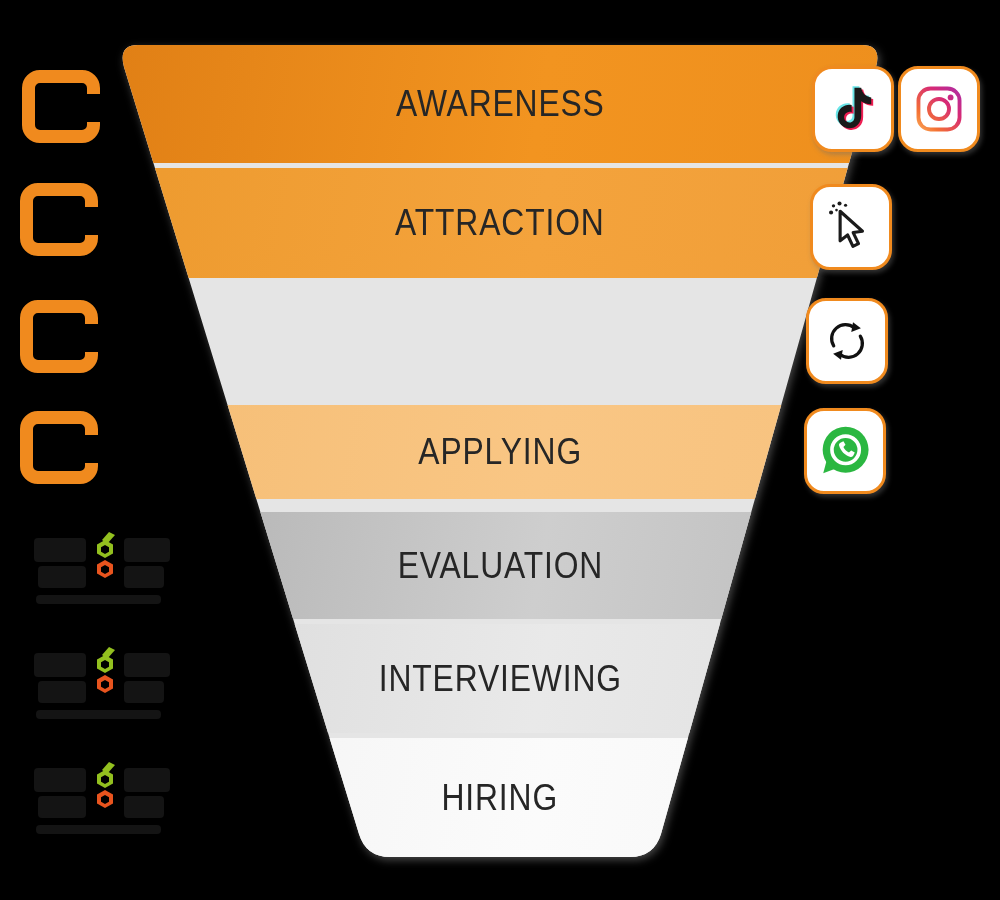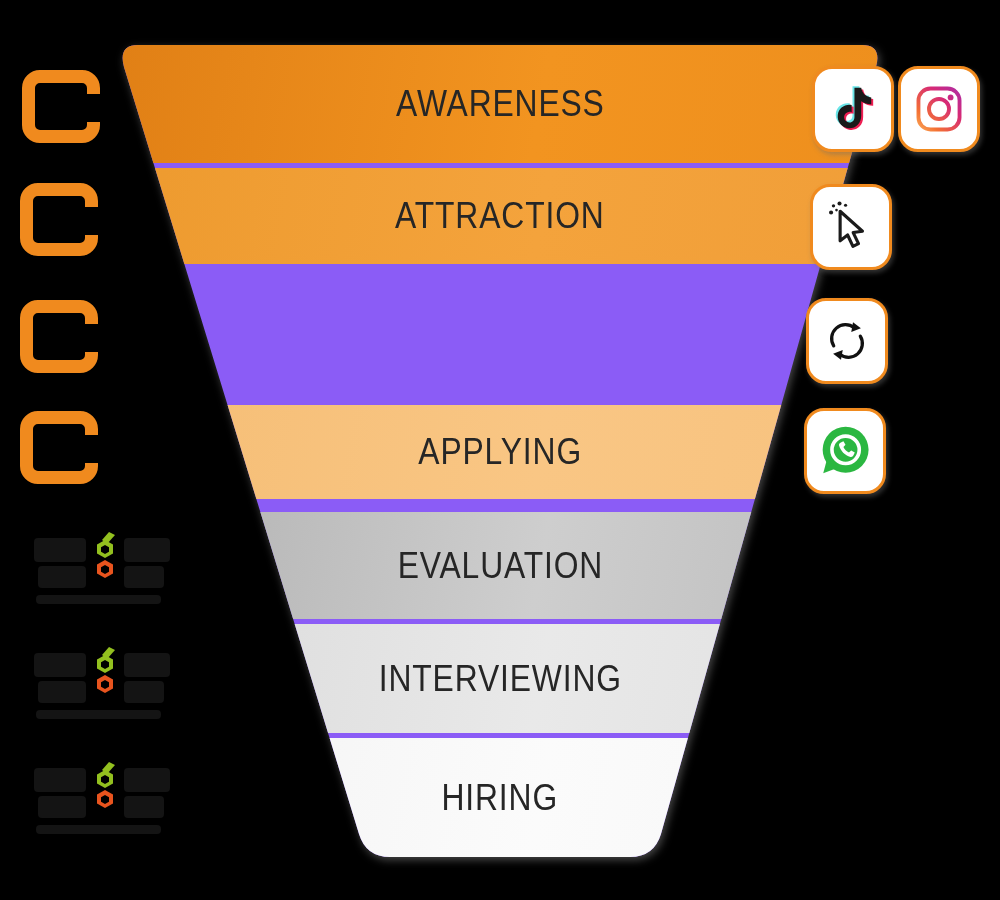--- a/index.html
+++ b/index.html
@@ -2,25 +2,25 @@
 <html><head>
 <meta charset="utf-8">
 <style>
   html,body{margin:0;padding:0;background:#000;}
   #app{position:relative;width:1000px;height:900px;background:#000;overflow:hidden;
        font-family:"Liberation Sans",sans-serif;}
 
   
   .funnel-shadow{position:absolute;left:100px;top:45px;width:800px;height:812px;
                  filter:drop-shadow(2px 3px 4px rgba(190,190,190,.38));}
-  .funnel{position:absolute;inset:0;background:#8b5cf6;
+  .funnel{position:absolute;inset:0;background:#e5e5e5;
           clip-path:path("M 38 0 L 762 0 Q 782 0 776 22 L 561 789 Q 554 812 530 812 L 290 812 Q 266 812 259 789 L 24 22 Q 18 0 38 0 Z");}
   .stage{position:absolute;left:0;width:100%;display:flex;align-items:center;justify-content:center;}
   .s1{top:0;height:118px}
-  .s2{top:123px;height:96px}
+  .s2{top:123px;height:110px}
   .s3{top:242px;height:113px}
   .s4{top:360px;height:94px}
   .s5{top:467px;height:107px}
   .s6{top:579px;height:109px}
   .s7{top:693px;height:119px}
   .stage-label{display:inline-block;font-size:37px;letter-spacing:1px;color:#262626;
                transform:scaleX(.86);white-space:nowrap;}
 
   
   .icon-box{position:absolute;width:76px;height:80px;background:#fff;border:3px solid #F08A1E;

